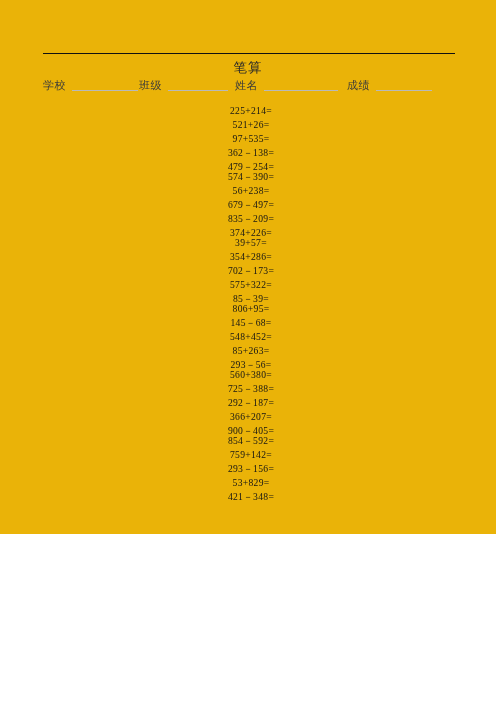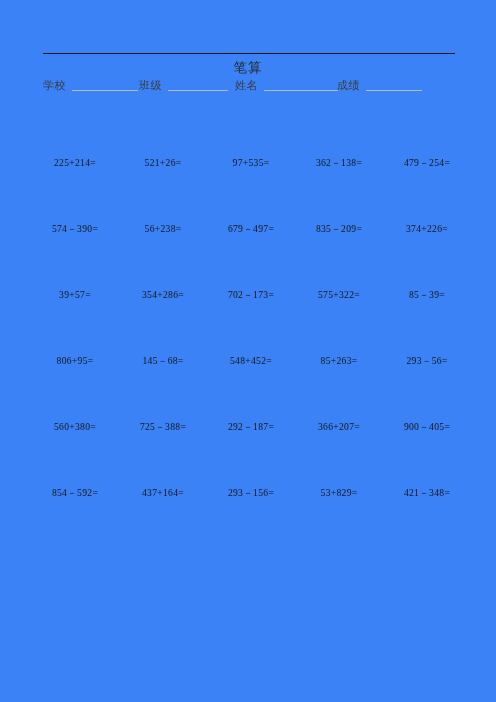--- a/index.html
+++ b/index.html
@@ -14,22 +14,22 @@
     font-family: "Liberation Serif", "DejaVu Serif", serif;
     color: #1a1a1a;
     overflow: hidden;
   }
 
   .page {
     position: absolute;
     left: 0;
     top: 0;
     width: 496px;
-    height: 702px;
-    background: #3b82f6;
+    height: 534px;
+    background: #eab308;
   }
 
   
   .top-rule {
     position: absolute;
     left: 43px;
     top: 53px;
     width: 412px;
     height: 0;
     border-top: 1.4px solid #111111;
@@ -73,39 +73,40 @@
     display: inline-block;
     margin-left: 6px;
     margin-top: 12px;
     border-bottom: 1px solid #b9b9b9;
     height: 0;
   }
 
   .meta-school  { left: 0px; }
   .meta-class   { left: 96px; }
   .meta-name    { left: 192px; }
-  .meta-score   { left: 294px; }
+  .meta-score   { left: 304px; }
 
   .blank-school { width: 66px; }
   .blank-class  { width: 60px; }
   .blank-name   { width: 74px; }
   .blank-score  { width: 56px; }
 
   
   .grid {
     position: absolute;
     left: 31px;
     top: 104px;
     width: 440px;
   }
   .prow {
     display: flex;
     width: 440px;
     height: 66px;
-    align-items: flex-end;
+    align-items: center;
+    flex-direction: column;
   }
   .pcell {
     flex: 1 1 0;
     text-align: center;
     font-size: 9.6px;
     line-height: 14px;
     color: #151515;
     white-space: nowrap;
     letter-spacing: 0.3px;
     font-family: "Liberation Serif", "DejaVu Serif", serif;
@@ -183,21 +184,21 @@
       <div class="pcell">560+380=</div>
       <div class="pcell">725－388=</div>
       <div class="pcell">292－187=</div>
       <div class="pcell">366+207=</div>
       <div class="pcell">900－405=</div>
     </div>
 
 
     <div class="prow">
       <div class="pcell">854－592=</div>
-      <div class="pcell">437+164=</div>
+      <div class="pcell">759+142=</div>
       <div class="pcell">293－156=</div>
       <div class="pcell">53+829=</div>
       <div class="pcell">421－348=</div>
     </div>
 
   </div>
 
 </div>
 
 </body></html>

